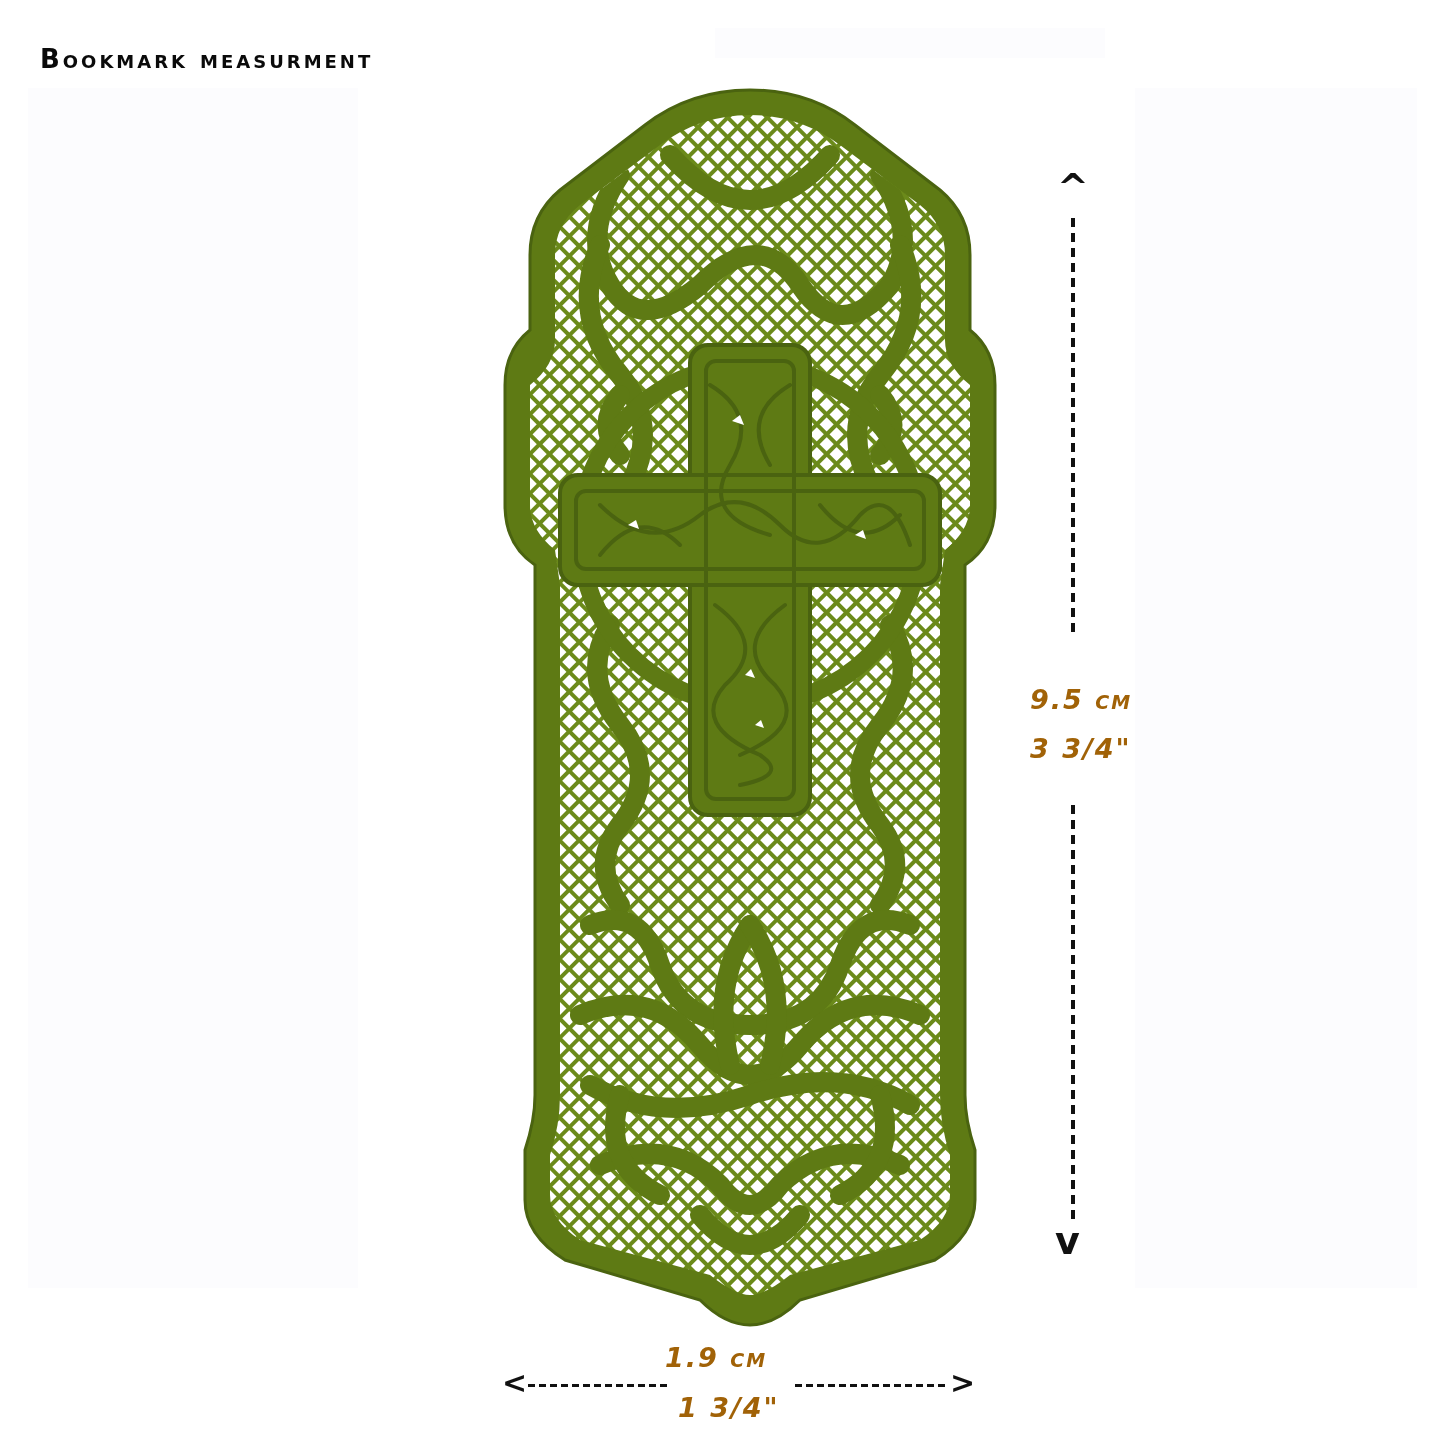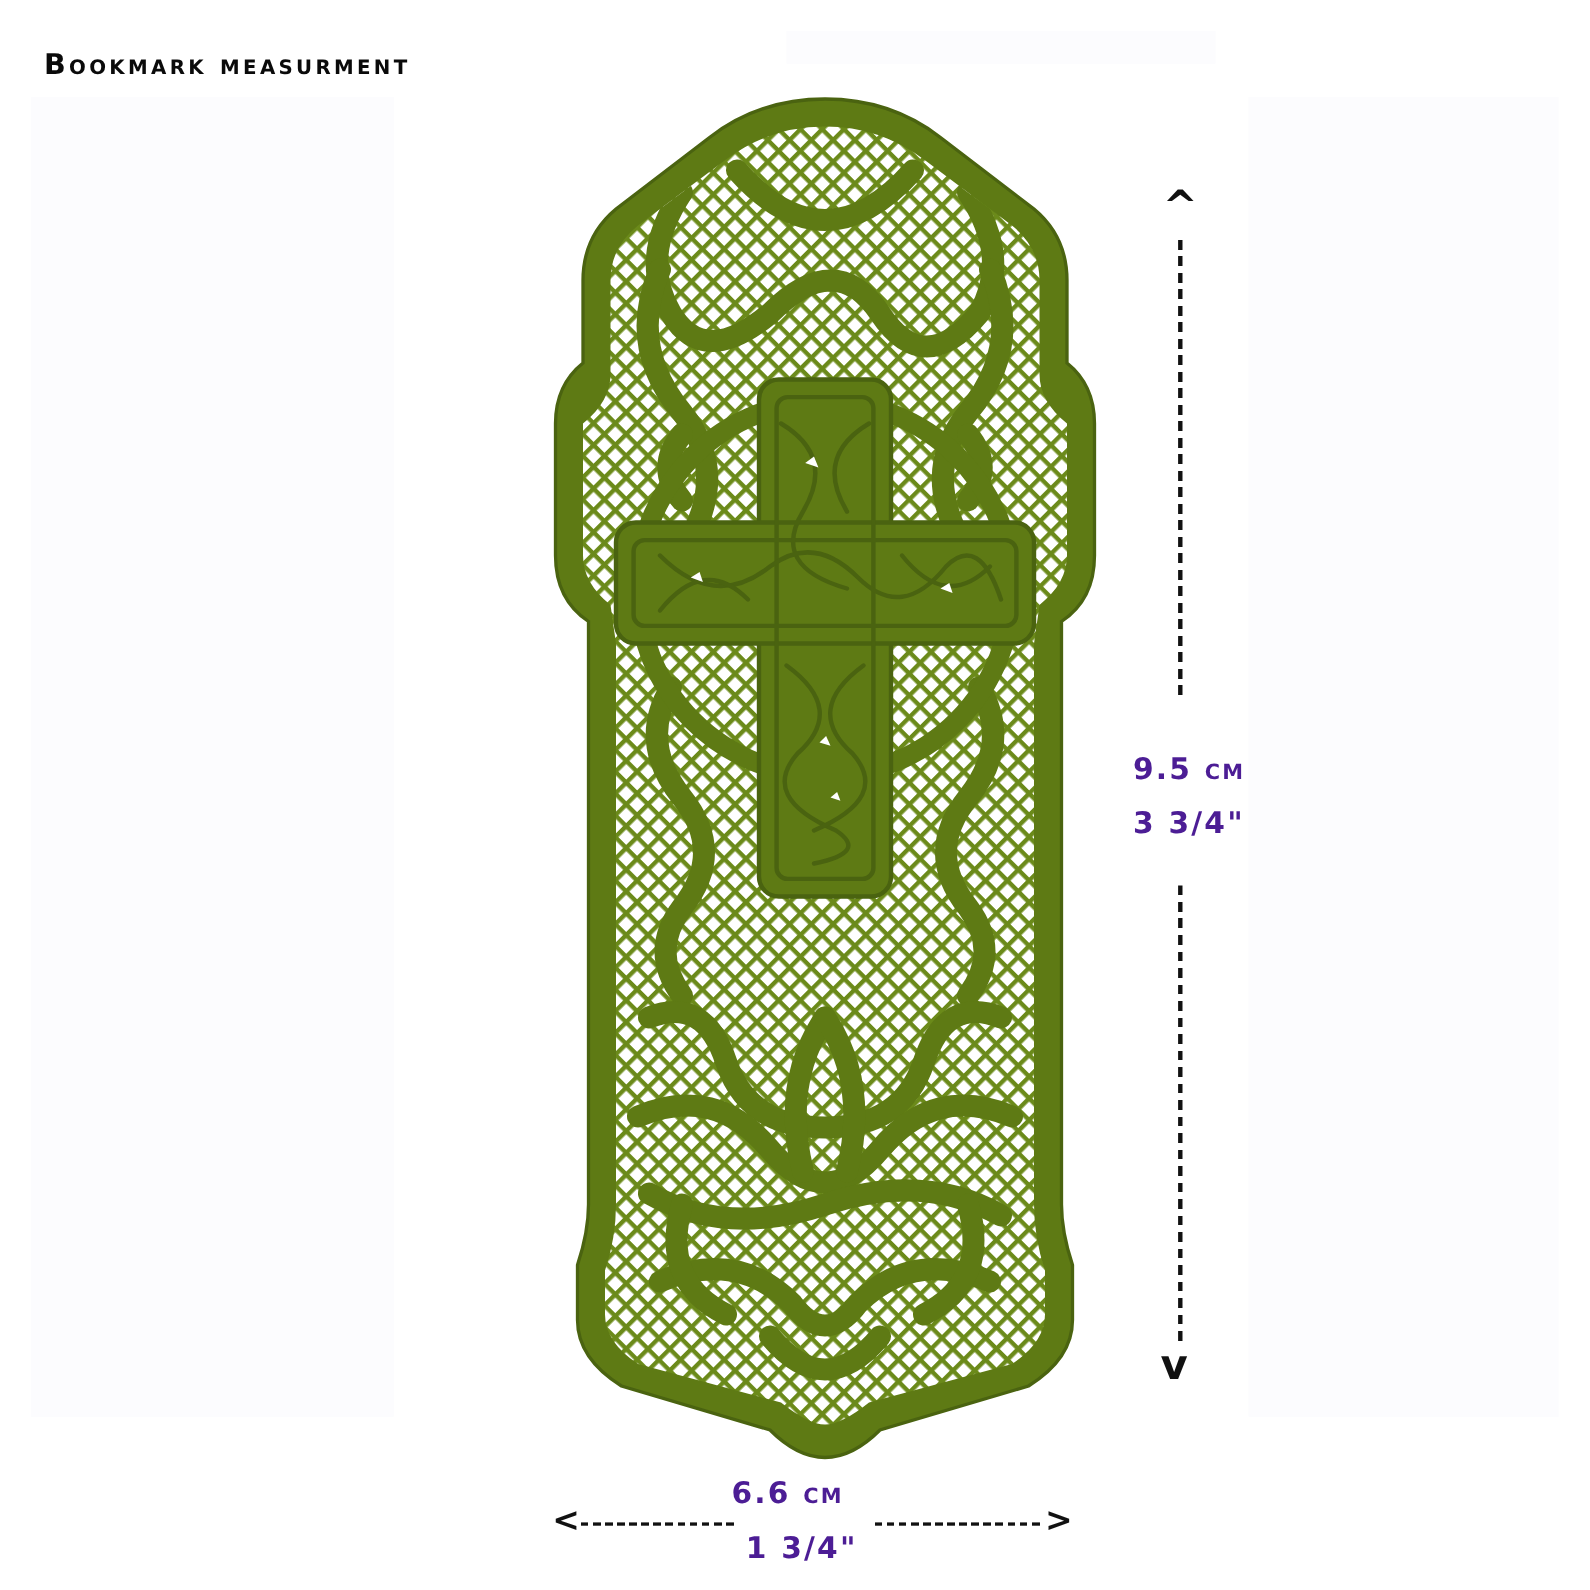--- a/index.html
+++ b/index.html
@@ -7,21 +7,21 @@
   .bg-panel { position: absolute; background: #fcfcfe; }
   .title {
     position: absolute; left: 40px; top: 46px;
     font-family: "DejaVu Sans", sans-serif; font-weight: bold;
     font-size: 26px; letter-spacing: 3px; color: #0a0a0a;
     font-variant: small-caps; line-height: 1;
   }
   .bookmark { position: absolute; left: 500px; top: 85px; width: 500px; height: 1245px; }
   .label {
     position: absolute; font-family: "DejaVu Sans", sans-serif; font-weight: bold;
-    color: #4c1d95; font-variant: small-caps; letter-spacing: 2px; white-space: nowrap;
+    color: #a16207; font-variant: small-caps; letter-spacing: 2px; white-space: nowrap; font-style: italic;
   }
   .arrow-glyph { position: absolute; font-family: "DejaVu Sans", sans-serif; font-weight: bold; color: #111; line-height: 1; }
   .vdash { position: absolute; width: 4px; left: 1071px; background: repeating-linear-gradient(to bottom, #111 0 9px, transparent 9px 15px); }
   .hdash { position: absolute; height: 3px; top: 1384px; background: repeating-linear-gradient(to right, #111 0 7px, transparent 7px 11px); }
 </style>
 </head>
 <body>
 
 <div class="bg-panel" style="left:28px;top:88px;width:330px;height:1200px;"></div>
 <div class="bg-panel" style="left:1135px;top:88px;width:282px;height:1200px;"></div>
@@ -94,18 +94,18 @@
   </g>
 </svg>
 
 <div class="arrow-glyph" style="left:1057px;top:168px;font-size:38px;">^</div>
 <div class="vdash" style="top:218px;height:420px;"></div>
 <div class="label" style="left:1030px;top:684px;font-size:27px;">9.5 cm</div>
 <div class="label" style="left:1030px;top:733px;font-size:27px;">3 3/4"</div>
 <div class="vdash" style="top:805px;height:420px;"></div>
 <div class="arrow-glyph" style="left:1055px;top:1222px;font-size:38px;">v</div>
 
-<div class="label" style="left:665px;top:1342px;font-size:27px;">6.6 cm</div>
+<div class="label" style="left:665px;top:1342px;font-size:27px;">1.9 cm</div>
 <div class="arrow-glyph" style="left:502px;top:1368px;font-size:30px;">&lt;</div>
 <div class="hdash" style="left:528px;width:142px;"></div>
 <div class="hdash" style="left:795px;width:152px;"></div>
 <div class="arrow-glyph" style="left:950px;top:1368px;font-size:30px;">&gt;</div>
 <div class="label" style="left:678px;top:1392px;font-size:27px;">1 3/4"</div>
 
 </body></html>

